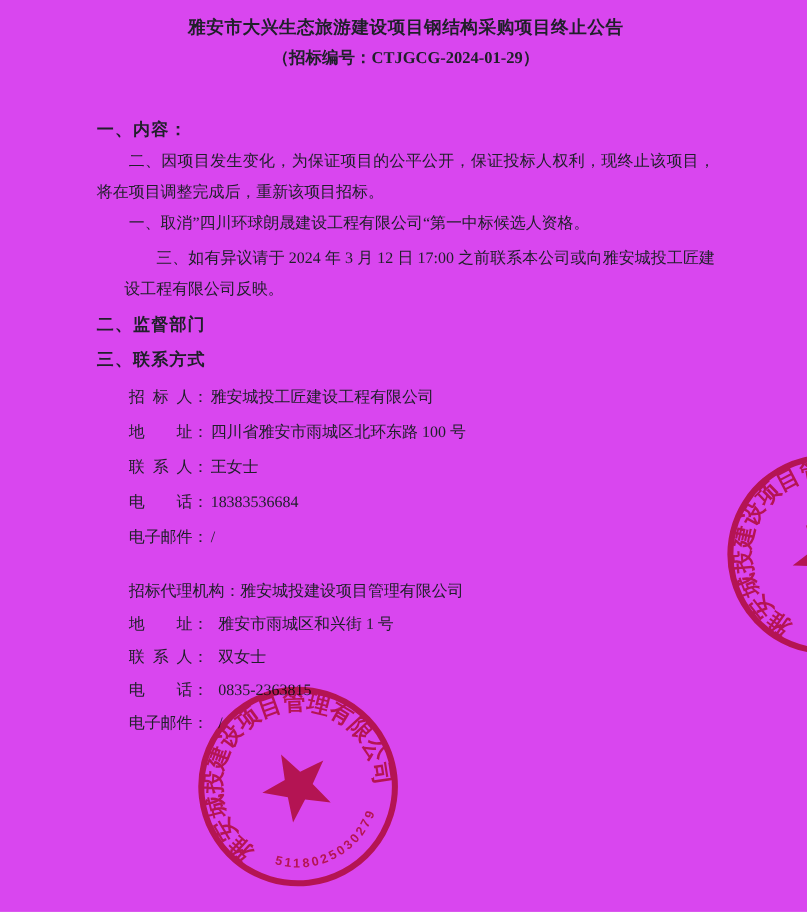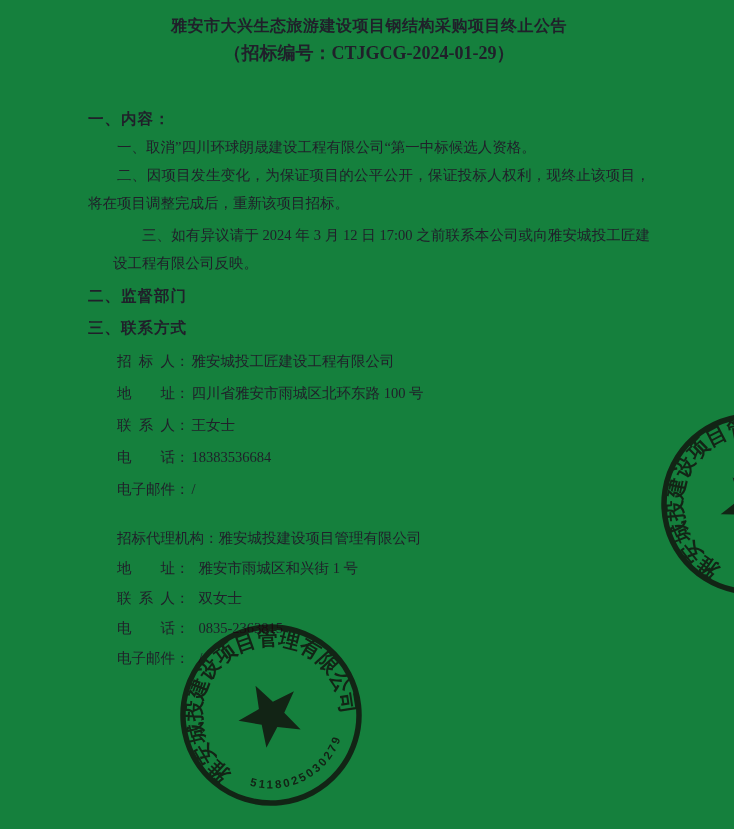--- a/index.html
+++ b/index.html
@@ -2,39 +2,39 @@
 <html style="--seal-color: #d13849;"><head>
 <meta charset="utf-8">
 <title>公告</title>
 <style>
   html, body { margin: 0; padding: 0; background: #f4f4f2; }
   .page {
     position: relative;
     width: 734px;
     height: 829px;
     margin: 0 auto;
-    background: #15803d;
+    background: #d946ef;
     overflow: hidden;
     font-family: "Liberation Serif", "DejaVu Serif", serif;
     color: #20202a;
     font-size: 14.5px;
   }
   .content { padding: 12px 84px 0 88px; }
 
   .doc-title {
     text-align: center;
     font-weight: bold;
     font-size: 16px;
     line-height: 27px;
     letter-spacing: 0.5px;
   }
   .doc-subtitle {
     text-align: center;
     font-weight: bold;
-    font-size: 18px;
+    font-size: 15px;
     line-height: 27px;
     margin-top: 1px;
   }
 
   .sec-heading {
     font-family: "Liberation Sans", "DejaVu Sans", sans-serif;
     font-weight: bold;
     font-size: 15.5px;
     line-height: 28px;
     letter-spacing: 1px;
@@ -77,22 +77,22 @@
 <body>
 
 <div class="page">
   <div class="content">
 
     <div class="doc-title">雅安市大兴生态旅游建设项目钢结构采购项目终止公告</div>
     <div class="doc-subtitle">（招标编号：CTJGCG-2024-01-29）</div>
 
     <div class="sec-heading h1">一、内容：</div>
 
+    <p class="para">二、因项目发生变化，为保证项目的公平公开，保证投标人权利，现终止该项目，将在项目调整完成后，重新该项目招标。</p>
     <p class="para">一、取消”四川环球朗晟建设工程有限公司“第一中标候选人资格。</p>
-    <p class="para">二、因项目发生变化，为保证项目的公平公开，保证投标人权利，现终止该项目，将在项目调整完成后，重新该项目招标。</p>
     <p class="para gap-top">三、如有异议请于 2024 年 3 月 12 日 17:00 之前联系本公司或向雅安城投工匠建设工程有限公司反映。</p>
 
     <div class="sec-heading h2">二、监督部门</div>
 
     <div class="sec-heading h3">三、联系方式</div>
 
     <div class="contact-block block-tenderer">
       <div class="contact-row"><span class="lbl">招  标  人：</span><span class="val">雅安城投工匠建设工程有限公司</span></div>
       <div class="contact-row"><span class="lbl">地        址：</span><span class="val">四川省雅安市雨城区北环东路 100 号</span></div>
       <div class="contact-row"><span class="lbl">联  系  人：</span><span class="val">王女士</span></div>

